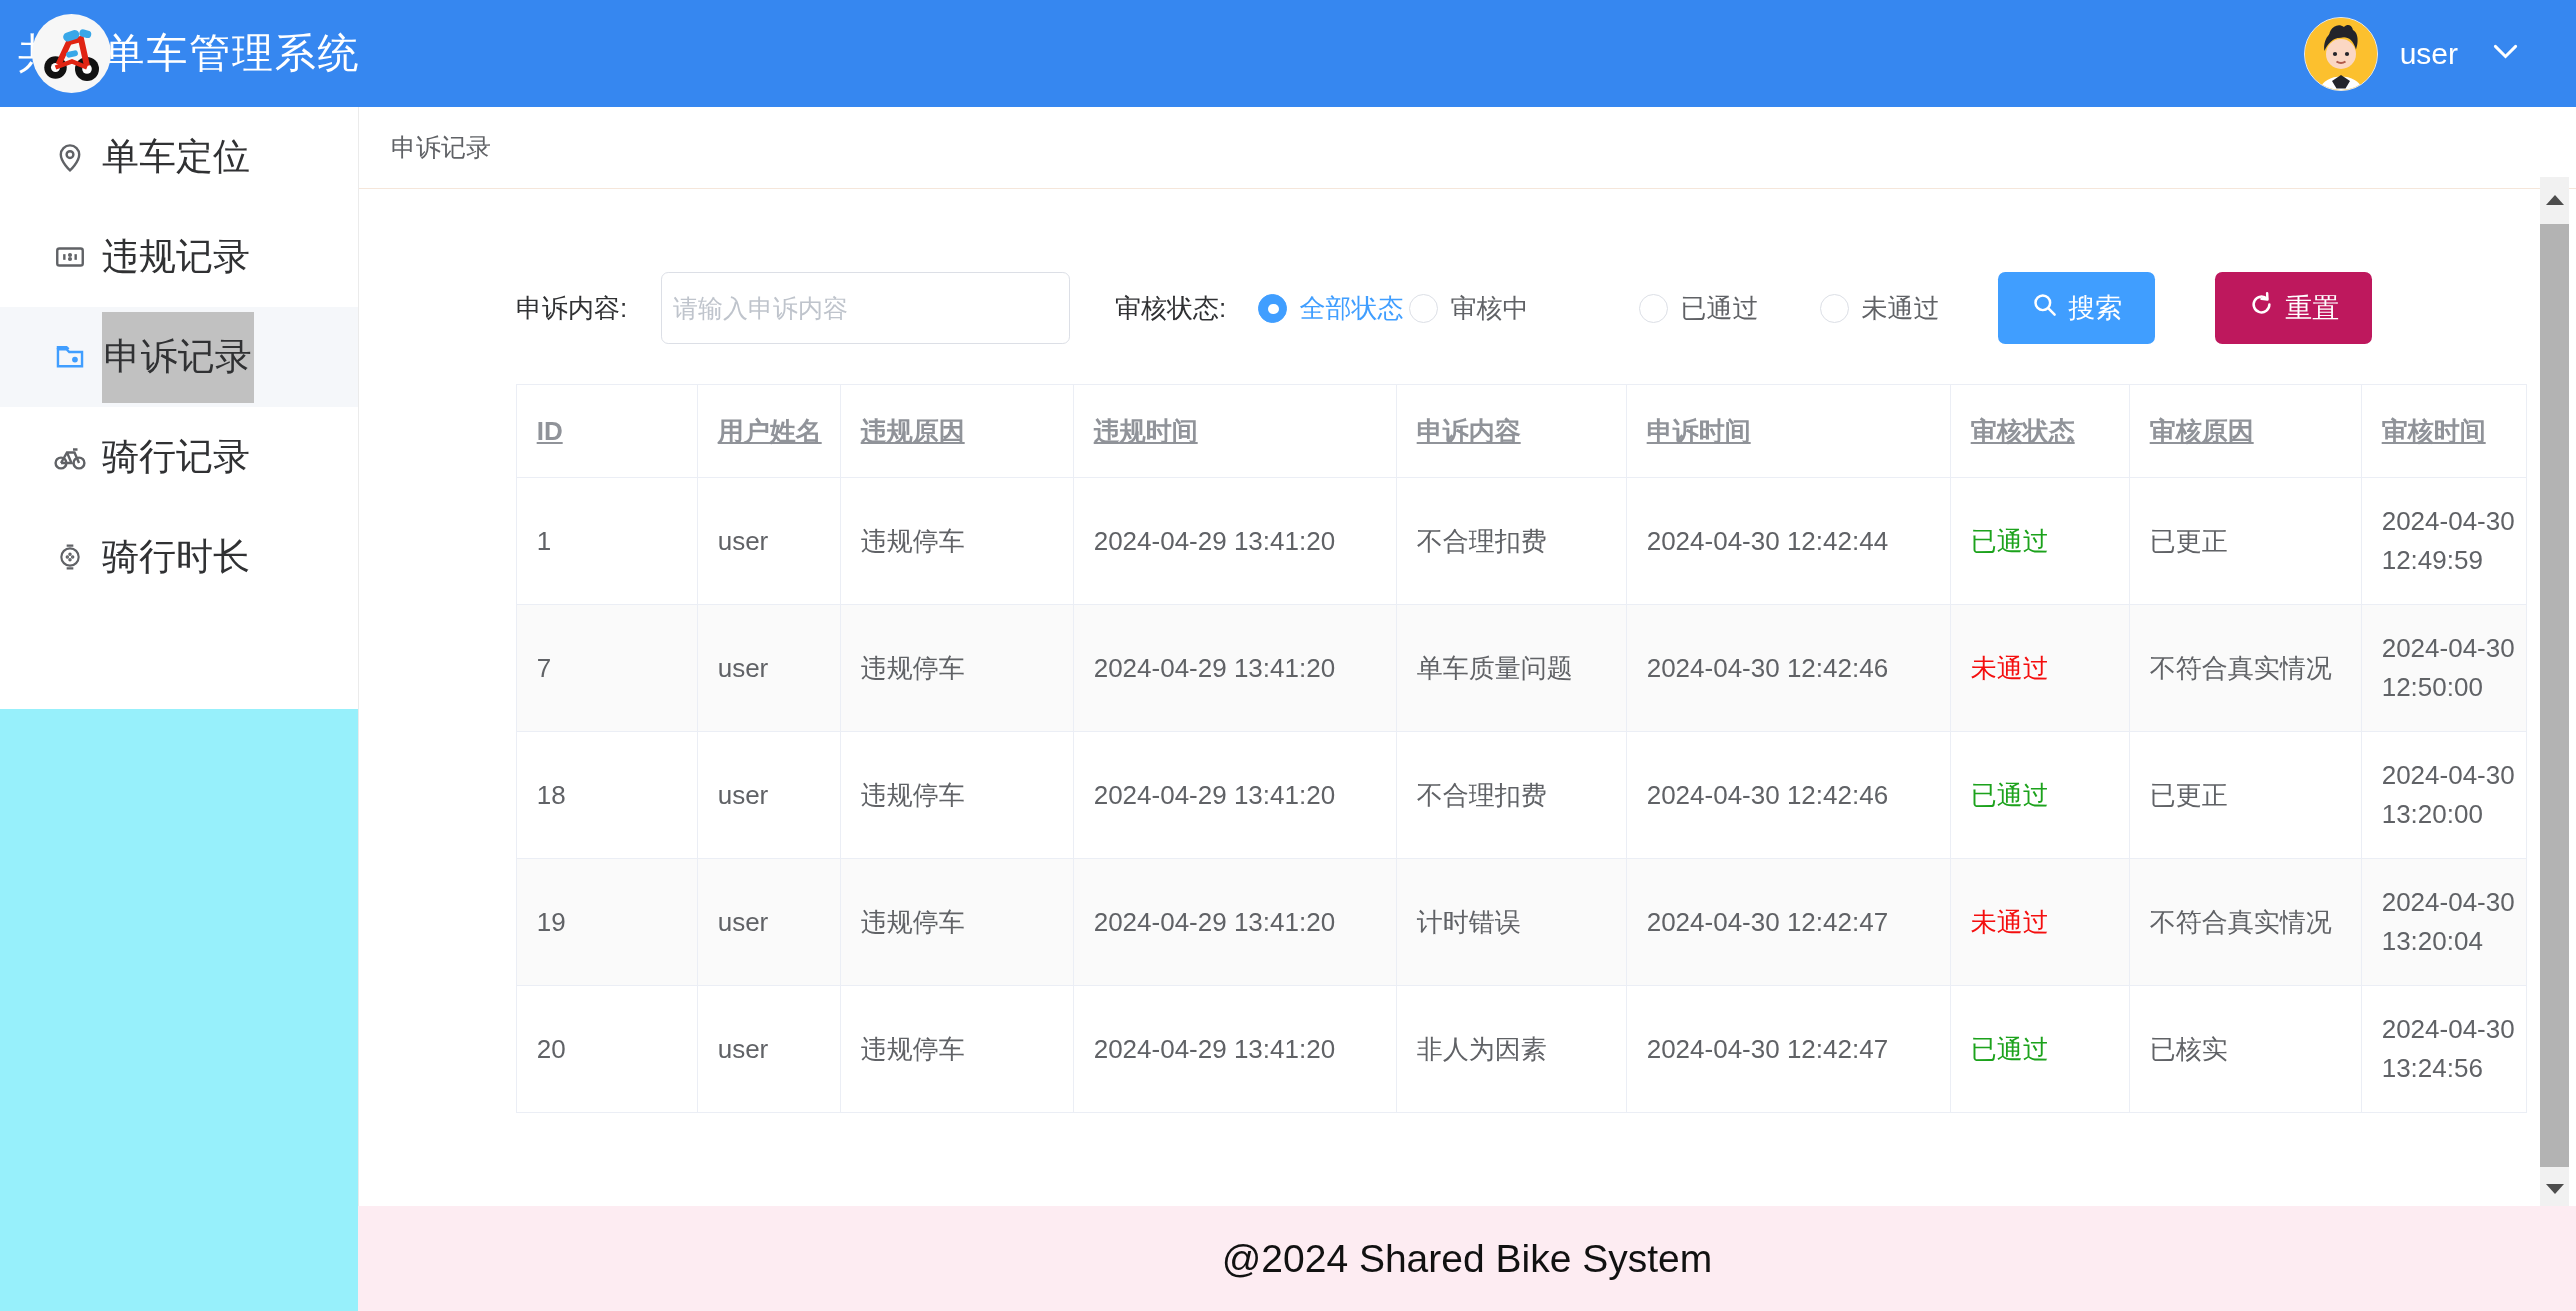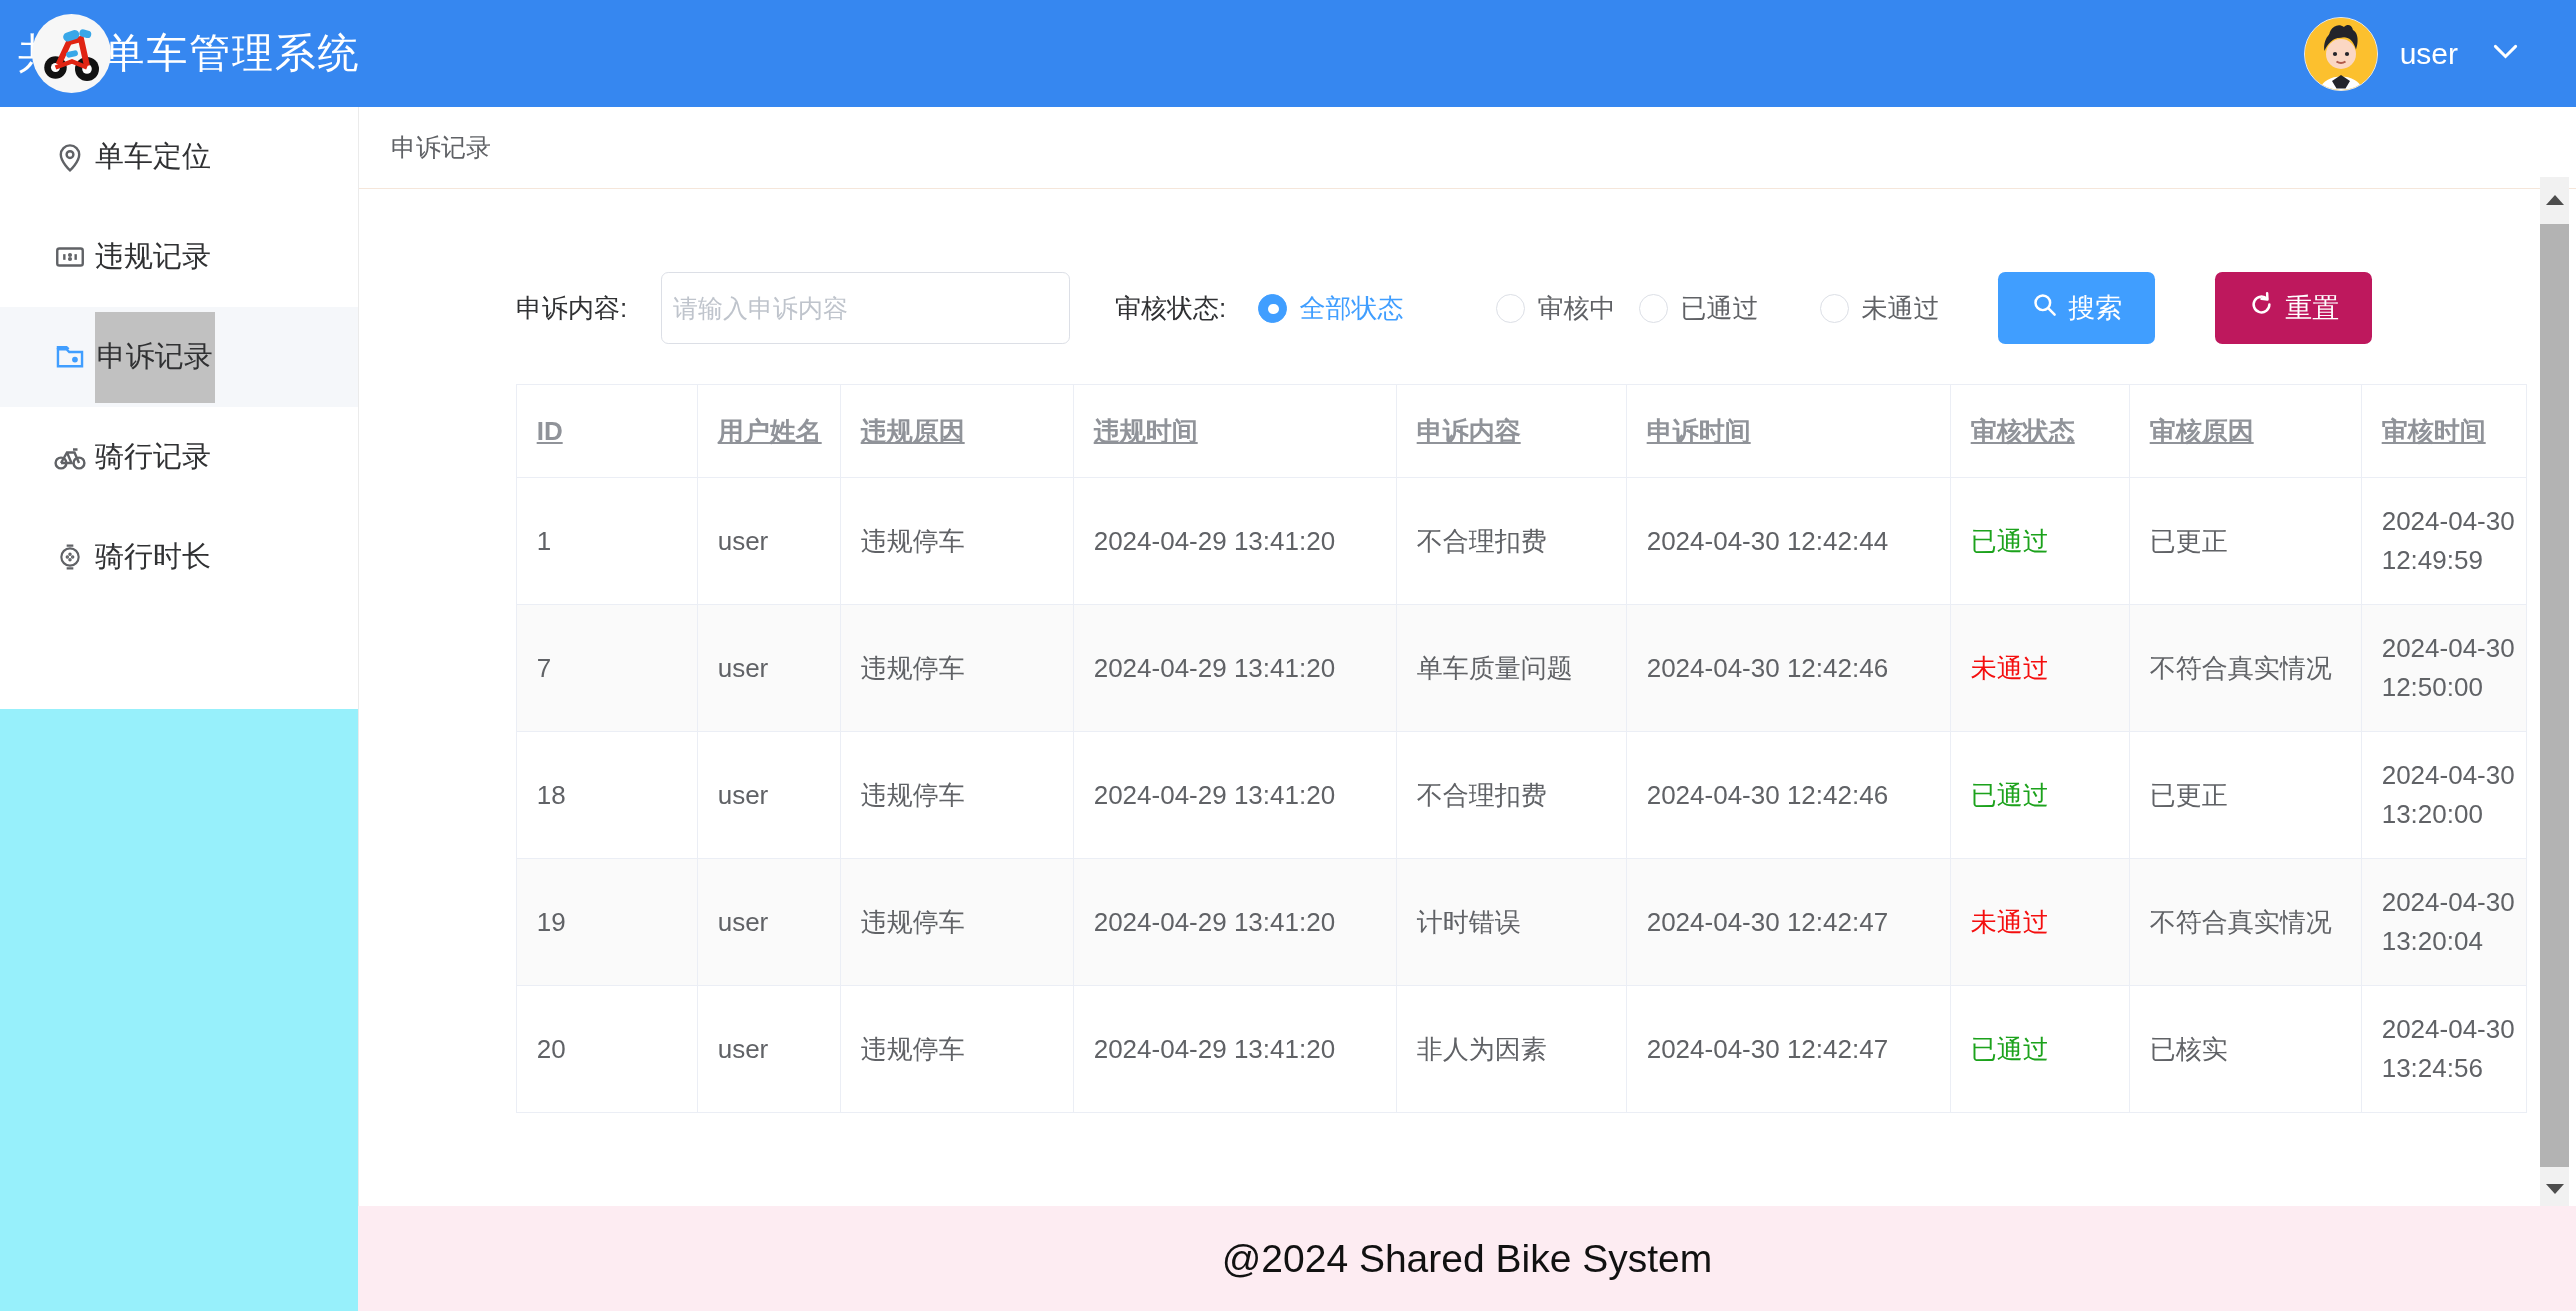--- a/index.html
+++ b/index.html
@@ -14,21 +14,21 @@
   .brand-title{position:absolute;left:18px;top:0;height:107px;display:flex;align-items:center;color:#fff;font-size:41px;font-weight:500;letter-spacing:1.8px;white-space:nowrap;z-index:1;}
   .logo{position:absolute;left:32px;top:14.3px;width:79px;height:79px;border-radius:50%;background:#f7f7f7;z-index:2;display:flex;align-items:center;justify-content:center;overflow:hidden;}
   .user-box{display:flex;align-items:center;gap:21.5px;padding-right:57px;height:107px;}
   .avatar{width:72px;height:72px;border-radius:50%;overflow:hidden;background:#fcc02e;border:1.8px solid #e8e8e8;}
   .user-name{color:#fff;font-size:30px;}
   .caret{display:inline-block;margin-left:12.5px;}
   
   .sidebar{position:absolute;left:0;top:107px;width:358px;height:602px;background:#fff;}
   .side-item{height:100px;display:flex;align-items:center;cursor:pointer;}
   .side-item .icn{width:36px;height:36px;margin-left:52px;flex:0 0 36px;display:flex;align-items:center;justify-content:center;}
-  .side-item .label{margin-left:7px;font-size:29px;color:#303133;display:flex;align-items:center;}
+  .side-item .label{margin-left:14px;font-size:37px;color:#303133;display:flex;align-items:center;}
   .side-item.active{background:#f5f7fa;}
   .side-item.active .label{background:#c1c1c1;align-self:stretch;margin-top:4.5px;margin-bottom:4.5px;padding:0 1.8px;}
   .side-cyan{position:absolute;left:0;top:709px;width:358px;height:602px;background:#97f0fb;}
   
   .content{position:absolute;left:358px;top:107px;width:2218px;height:1100px;background:#fff;border-left:0.9px solid #ebebeb;}
   .breadcrumb{height:81px;display:flex;align-items:center;padding-left:32px;font-size:25px;color:#606266;border-bottom:0.9px solid #f5e6da;}
   
   .filter{position:absolute;left:0;top:165px;width:2218px;height:72px;}
   .f-label{position:absolute;font-size:26px;color:#303133;line-height:72px;}
   .lbl-content{left:157px;}
@@ -167,21 +167,21 @@
 <div class="content">
   <div class="breadcrumb">申诉记录</div>
 
   <div class="filter">
     <span class="f-label lbl-content">申诉内容:</span>
     <input class="inp" placeholder="请输入申诉内容" style="">
     <span class="f-label lbl-status">审核状态:</span>
     <span id="radio-group"><label class="radio sel" style="left: 899px;">
           <span class="dot"></span>
           <span class="rtext">全部状态</span>
-        </label><label class="radio" style="left: 1137px;">
+        </label><label class="radio" style="left: 1050px;">
           <span class="dot"></span>
           <span class="rtext">审核中</span>
         </label><label class="radio" style="left: 1280px;">
           <span class="dot"></span>
           <span class="rtext">已通过</span>
         </label><label class="radio" style="left: 1461px;">
           <span class="dot"></span>
           <span class="rtext">未通过</span>
         </label></span>
     <button class="btn btn-search">

